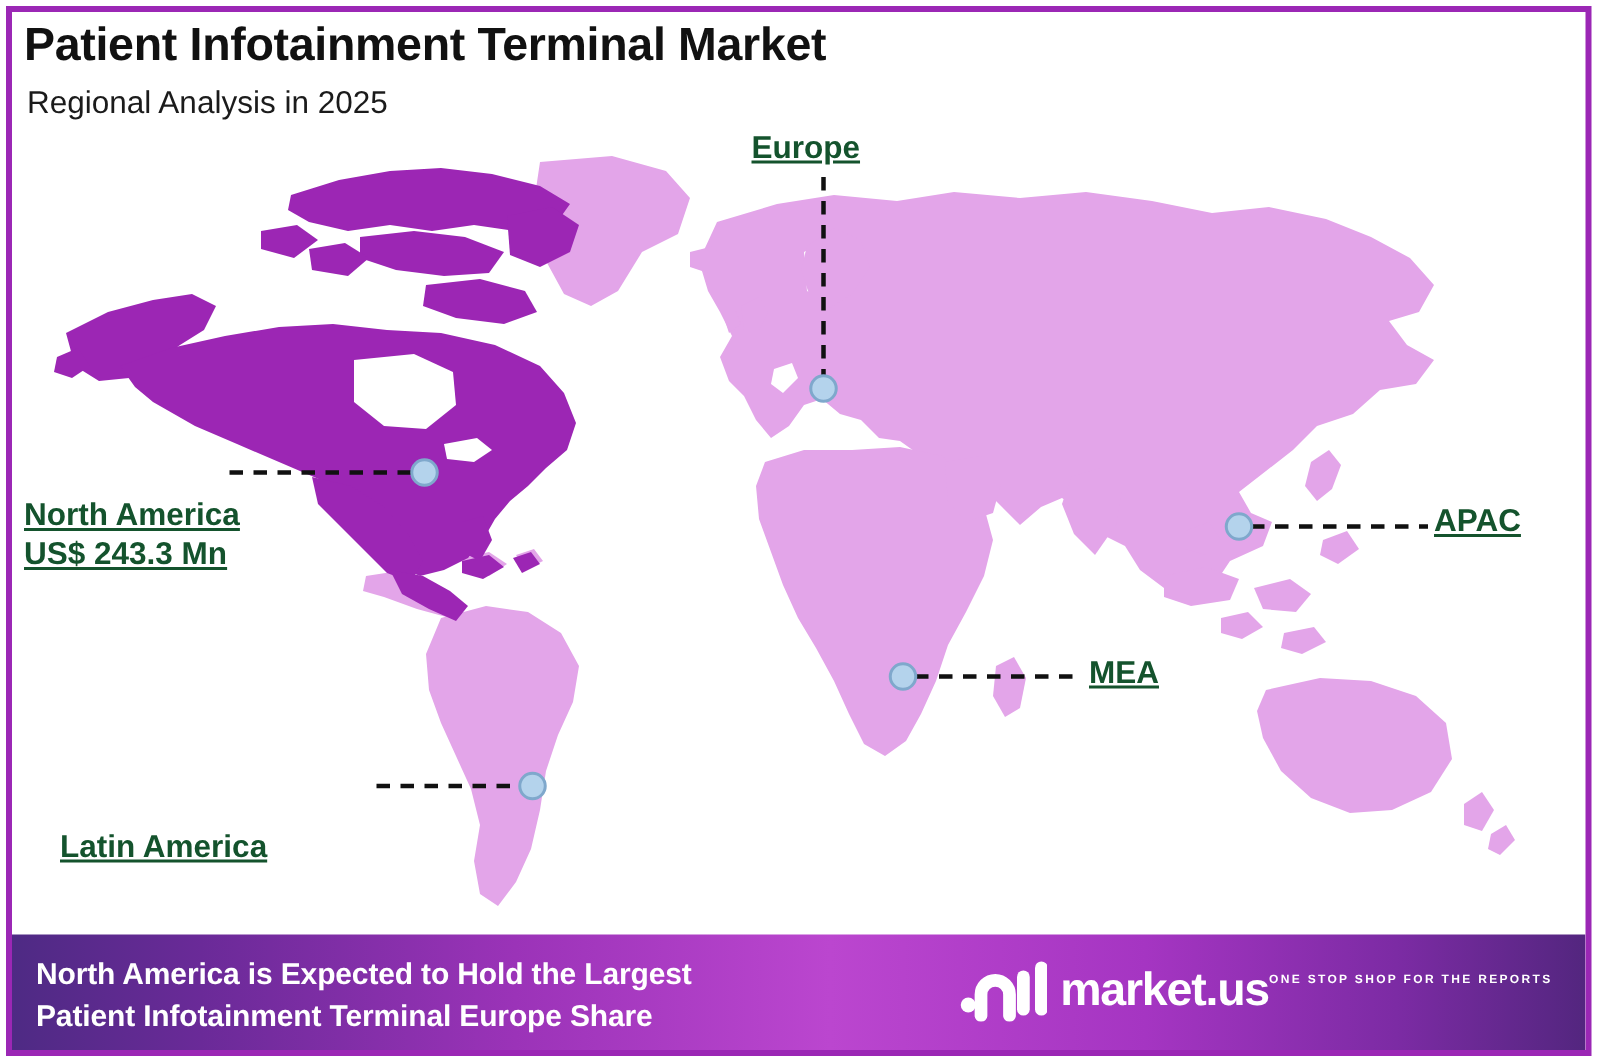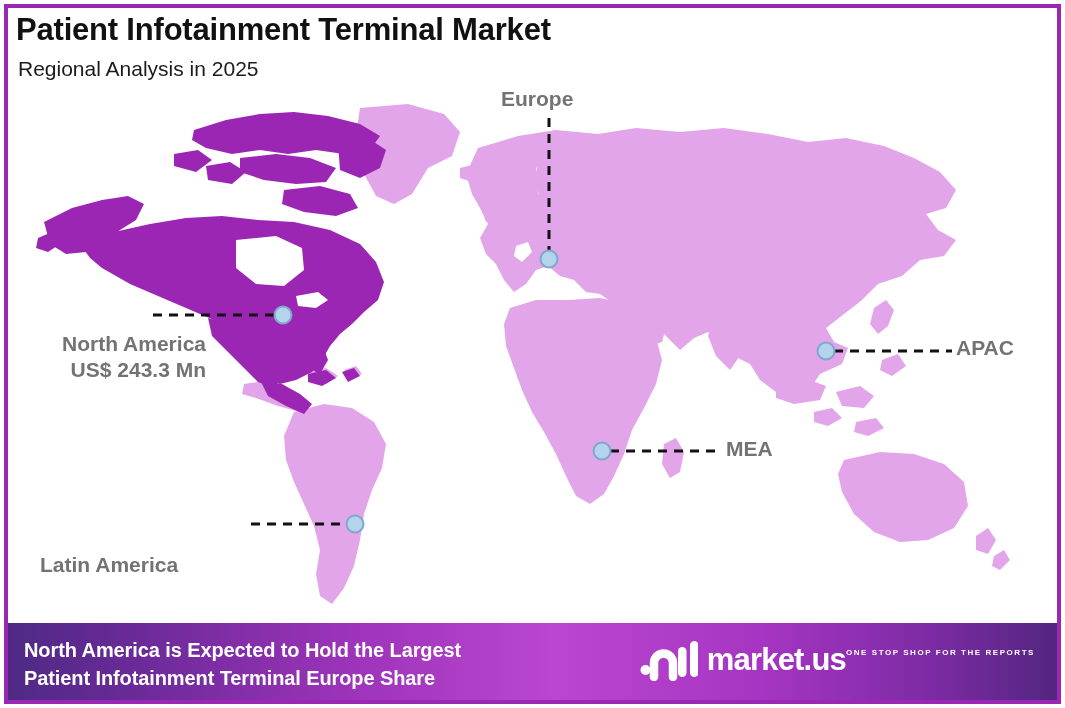--- a/index.html
+++ b/index.html
@@ -77,29 +77,30 @@
   .map-wrap svg {
     display: block;
     width: 100%;
     height: 100%;
   }
 
   
   .callout {
     position: absolute;
     z-index: 25;
-    color: #737373;
+    color: #14532d;
     font-weight: bold;
     white-space: nowrap;
     line-height: 1.22;
+    text-decoration: underline;
   }
   .callout .line2 { display: block; }
 
   .c-europe   { left: 493px; top: 78px;  font-size: 21px; }
-  .c-na       { left: 8px;   top: 323px; font-size: 21px; text-align: right; width: 190px;}
+  .c-na       { left: 8px;   top: 323px; font-size: 21px; text-align: left; width: 190px;}
   .c-apac     { left: 948px; top: 327px; font-size: 21px; }
   .c-mea      { left: 718px; top: 428px; font-size: 21px; }
   .c-latam    { left: 32px;  top: 502px; font-size: 21px; margin-top: 42px; }
 
   
   .leaders {
     position: absolute;
     left: 0; top: 0;
     width: 1049px; height: 620px;
     z-index: 22;

